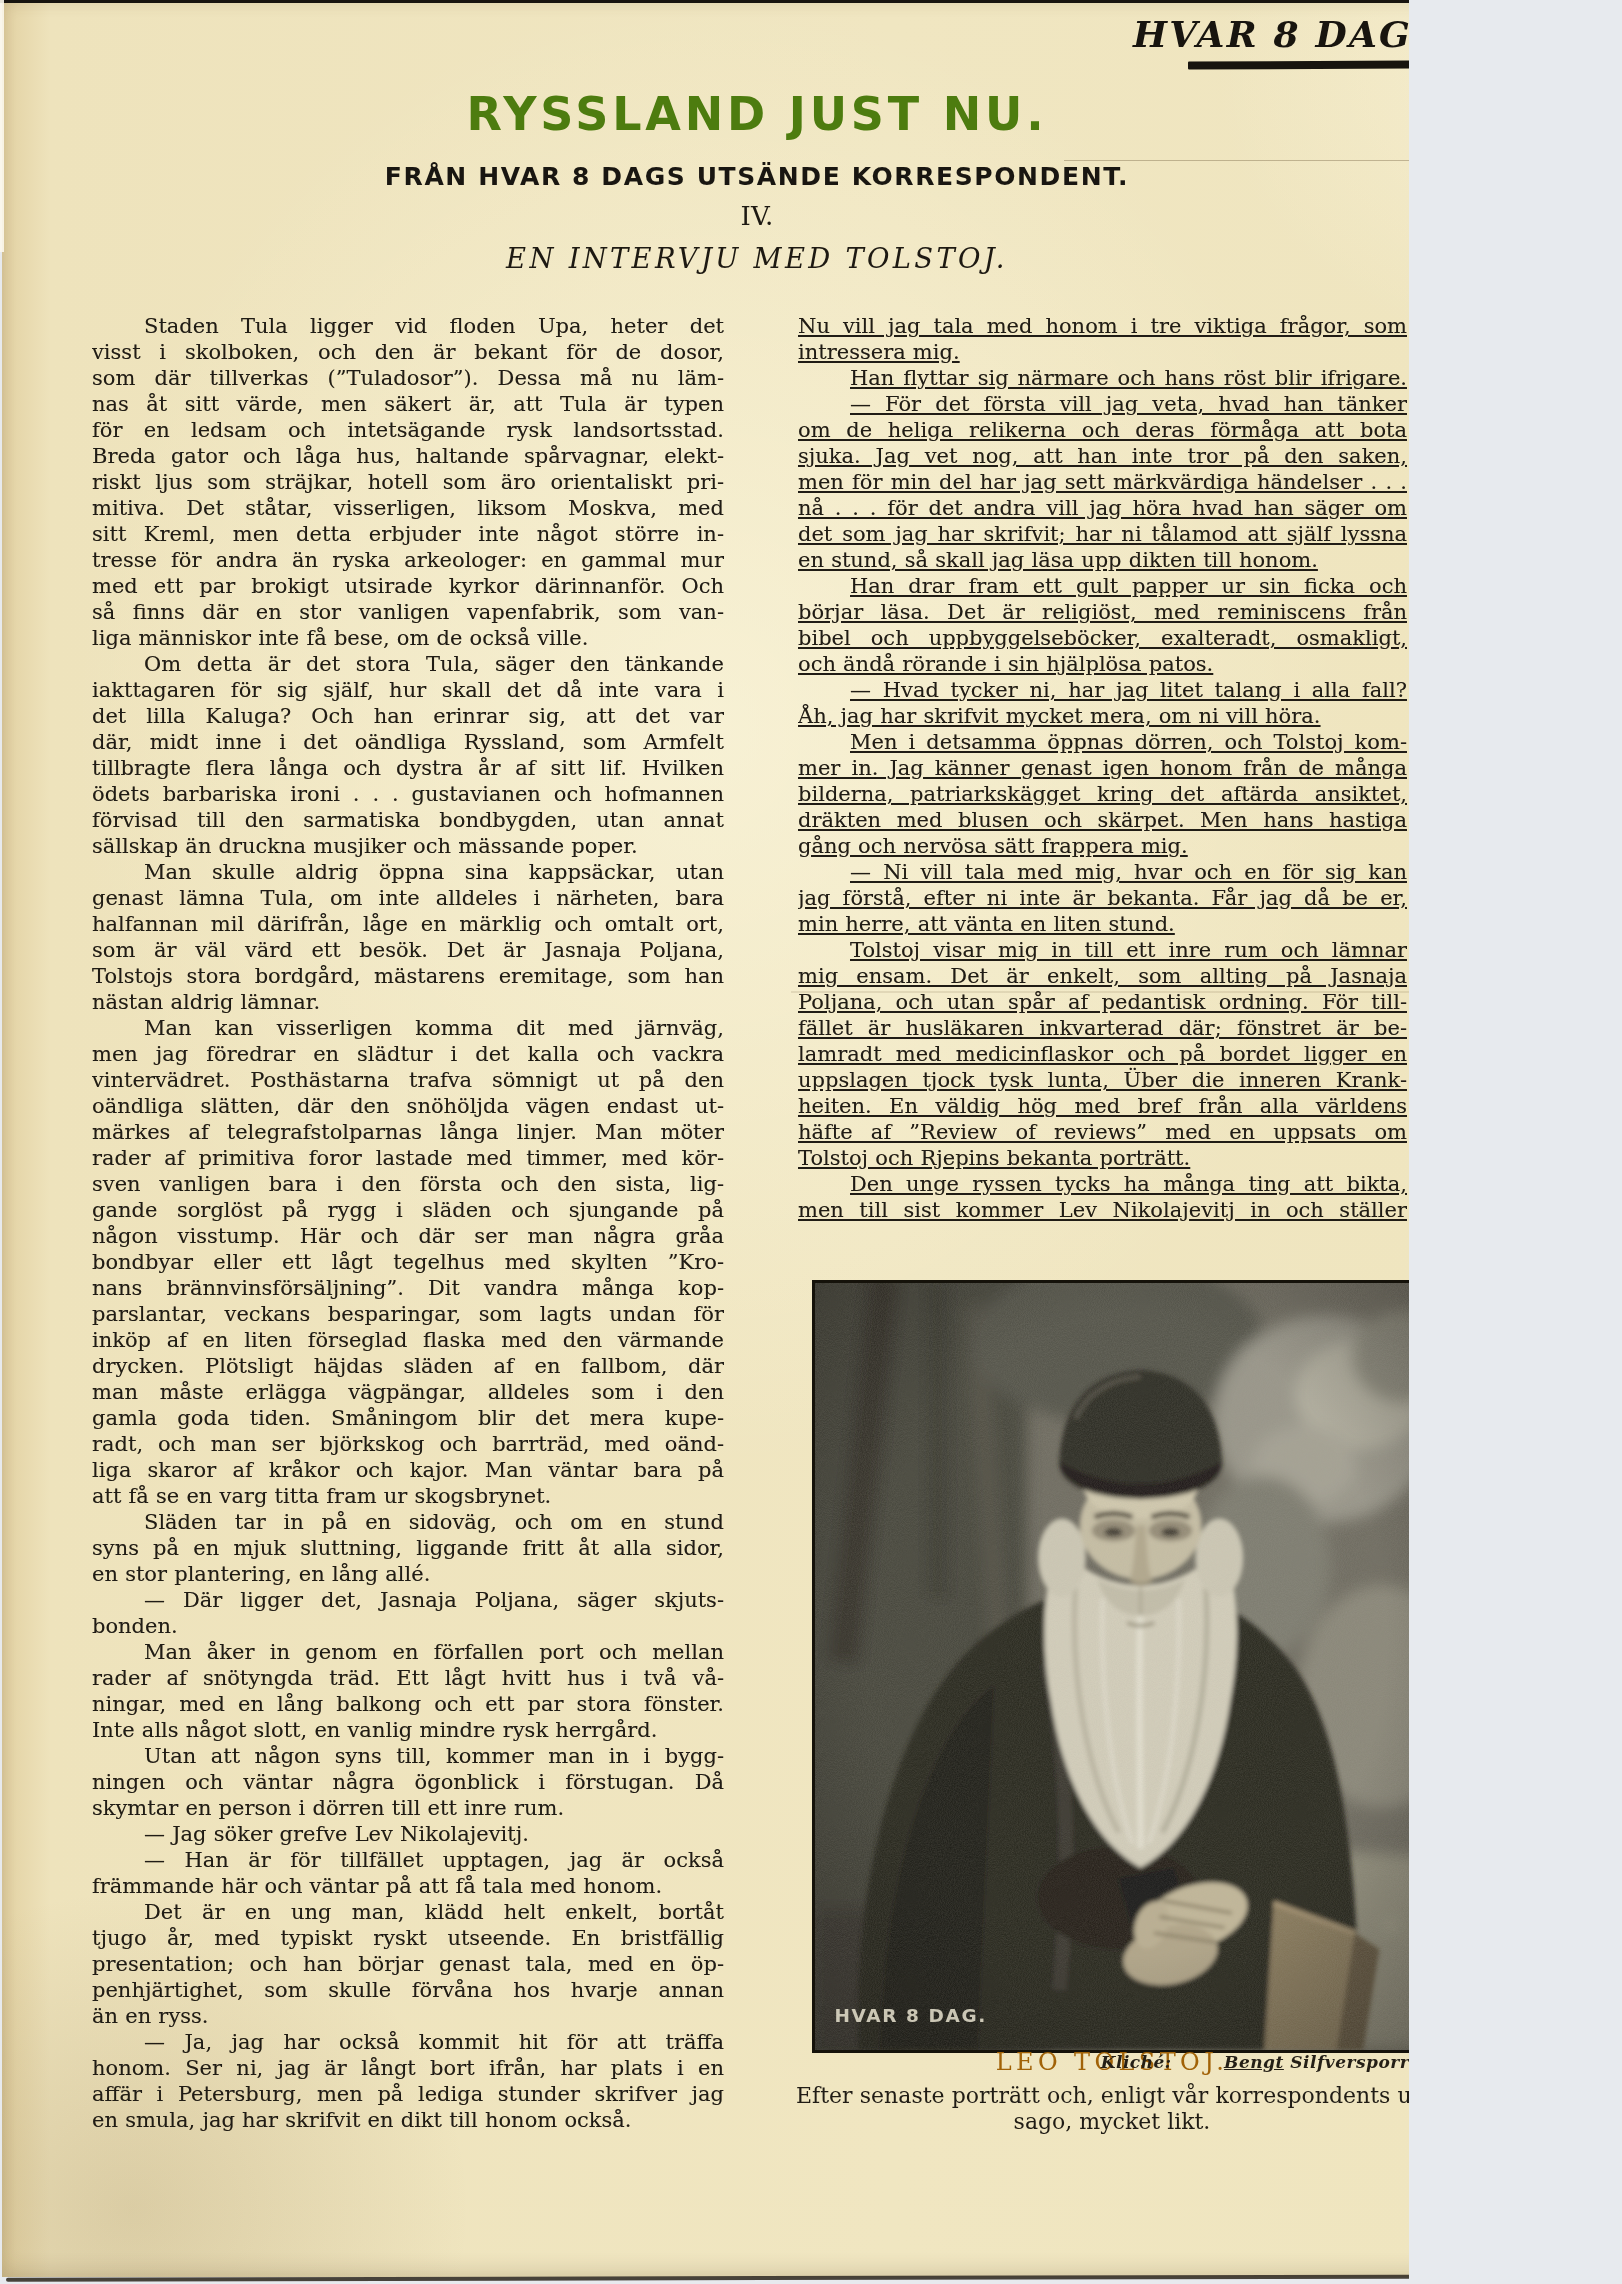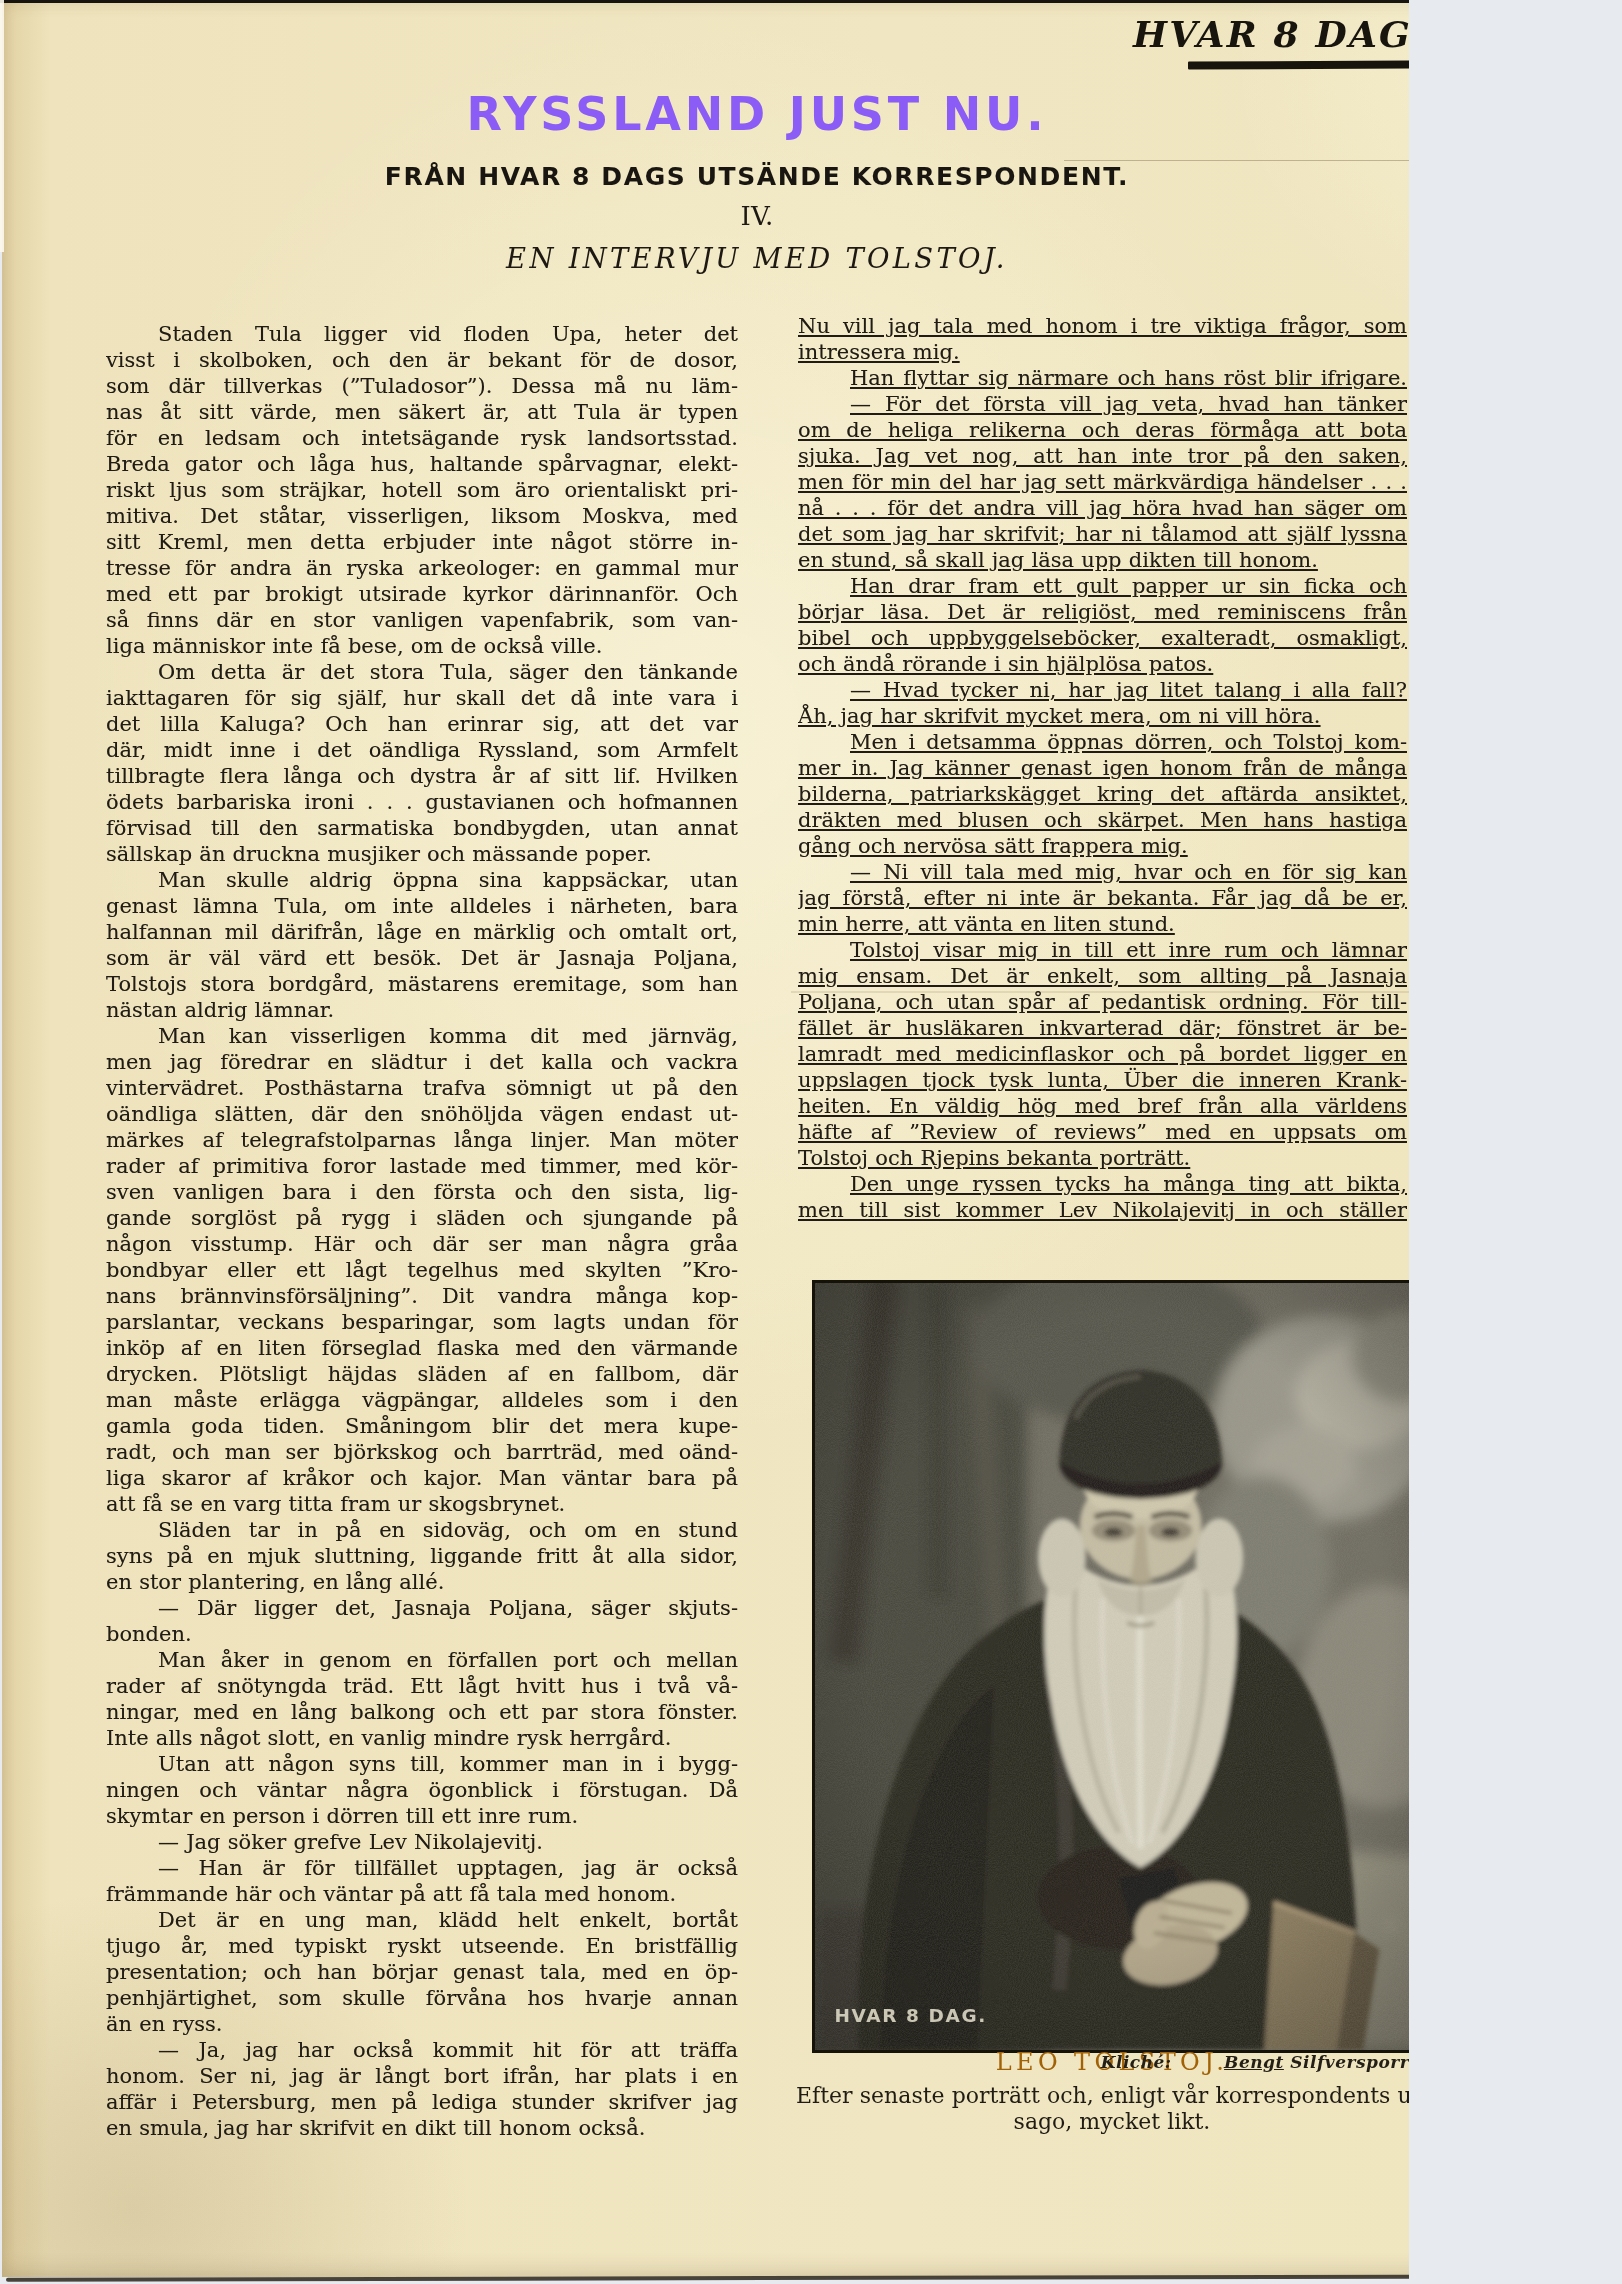--- a/index.html
+++ b/index.html
@@ -27,32 +27,32 @@
     background:rgba(120,100,70,.15);}
   
   .masthead{position:absolute;left:1083px;top:13px;width:329px;text-align:right;
     font-family:"DejaVu Serif",serif;font-style:italic;font-weight:bold;
     font-size:36px;letter-spacing:2.2px;color:#18150f;}
   .masthead-rule{position:absolute;left:1188px;top:61px;width:224px;height:8.2px;
     background:#17140e;transform:rotate(-.3deg);border-radius:1.1px;}
   .headline{position:absolute;left:107px;top:0;width:1300px;text-align:center;}
   .title{position:absolute;left:0;top:87px;width:100%;
     font-family:"DejaVu Sans","Liberation Sans",sans-serif;font-weight:bold;
-    font-size:46px;letter-spacing:3.8px;color:#8b5cf6;}
+    font-size:46px;letter-spacing:3.8px;color:#4d7c0f;}
   .subtitle{position:absolute;left:0;top:162px;width:100%;
     font-family:"DejaVu Sans","Liberation Sans",sans-serif;font-weight:bold;
     font-size:25px;letter-spacing:1.6px;color:#191611;}
   .part-number{position:absolute;left:0;top:201px;width:100%;
     font-size:26px;color:#1d1912;}
   .section-heading{position:absolute;left:0;top:243px;width:100%;
     font-style:italic;font-size:27.4px;letter-spacing:3.3px;color:#1d1912;}
   
   .col{position:absolute;top:313px;font-size:21px;line-height:26px;
     text-shadow:0 0 0.5px rgba(45,35,20,.35);}
-  .col-left{left:106px;width:632px;margin-top:8px;}
+  .col-left{left:92px;width:632px;}
   .col-right{left:798px;width:609px;text-decoration:underline;}
   .tl{height:26px;overflow:hidden;text-align:justify;text-align-last:justify;
     word-spacing:0.5px;}
   .tl.end{text-align-last:left;}
   .tl.ind{text-indent:52px;}
   
   .photo{position:absolute;left:796px;top:1264px;width:629px;height:773px;
     border:3.3px solid #15120a;box-sizing:border-box;background:#6e6b60;}
   .photo svg{display:block;width:100%;height:100%;}
   

